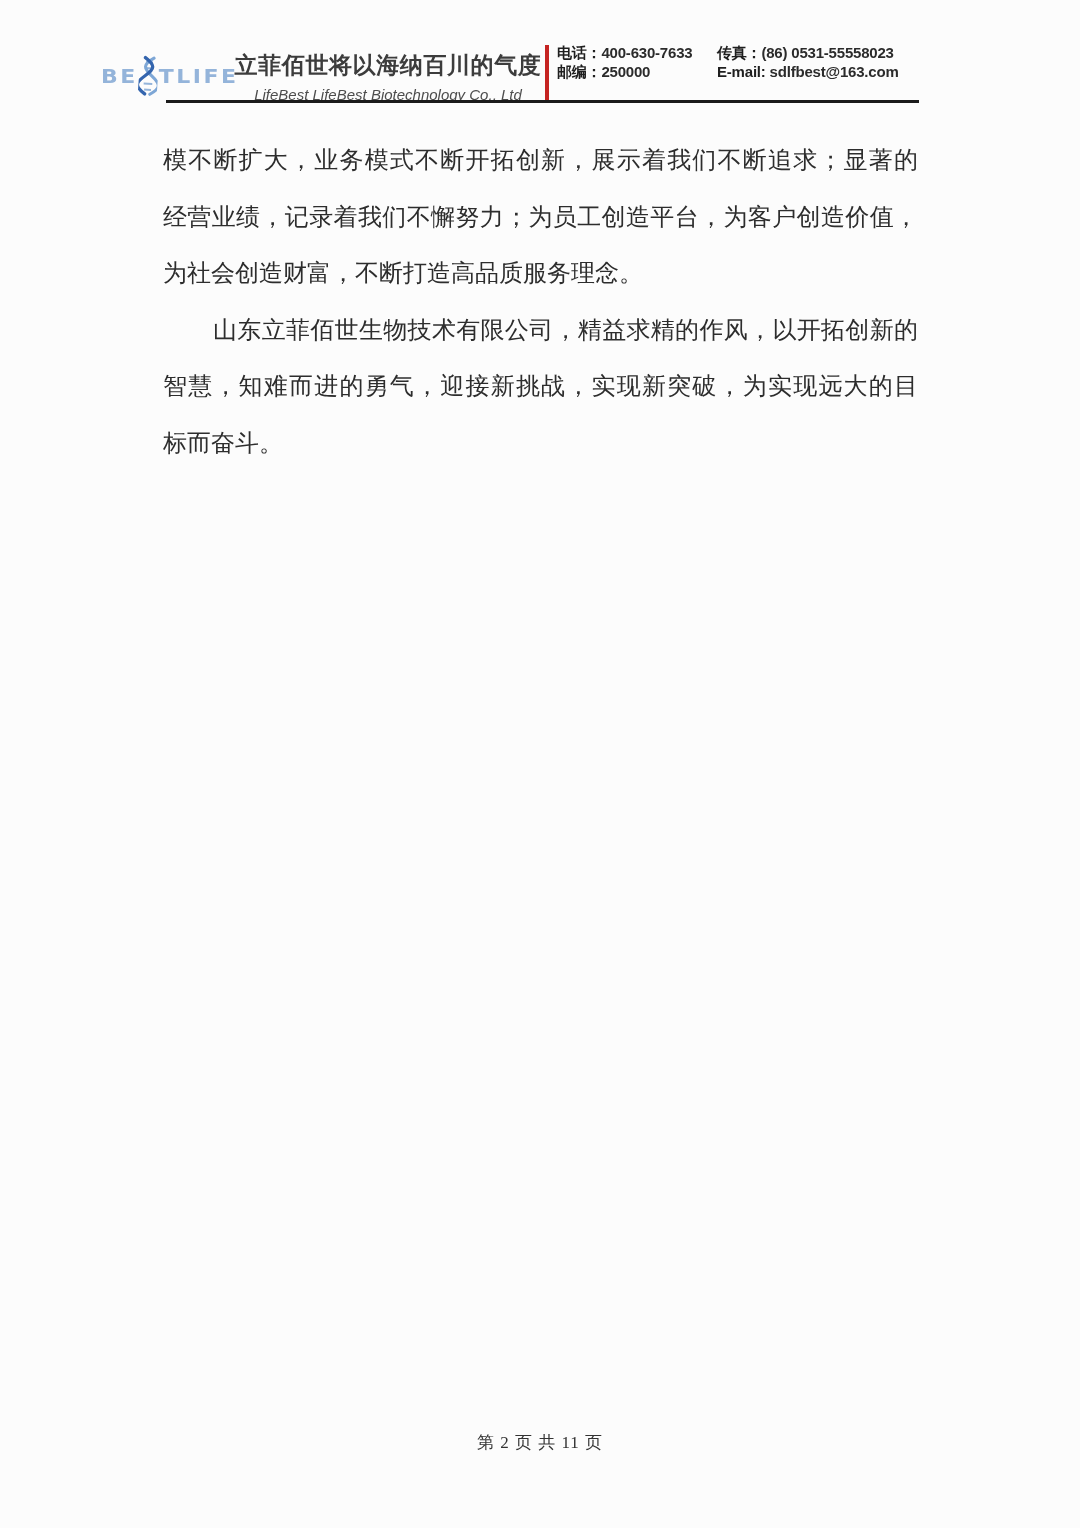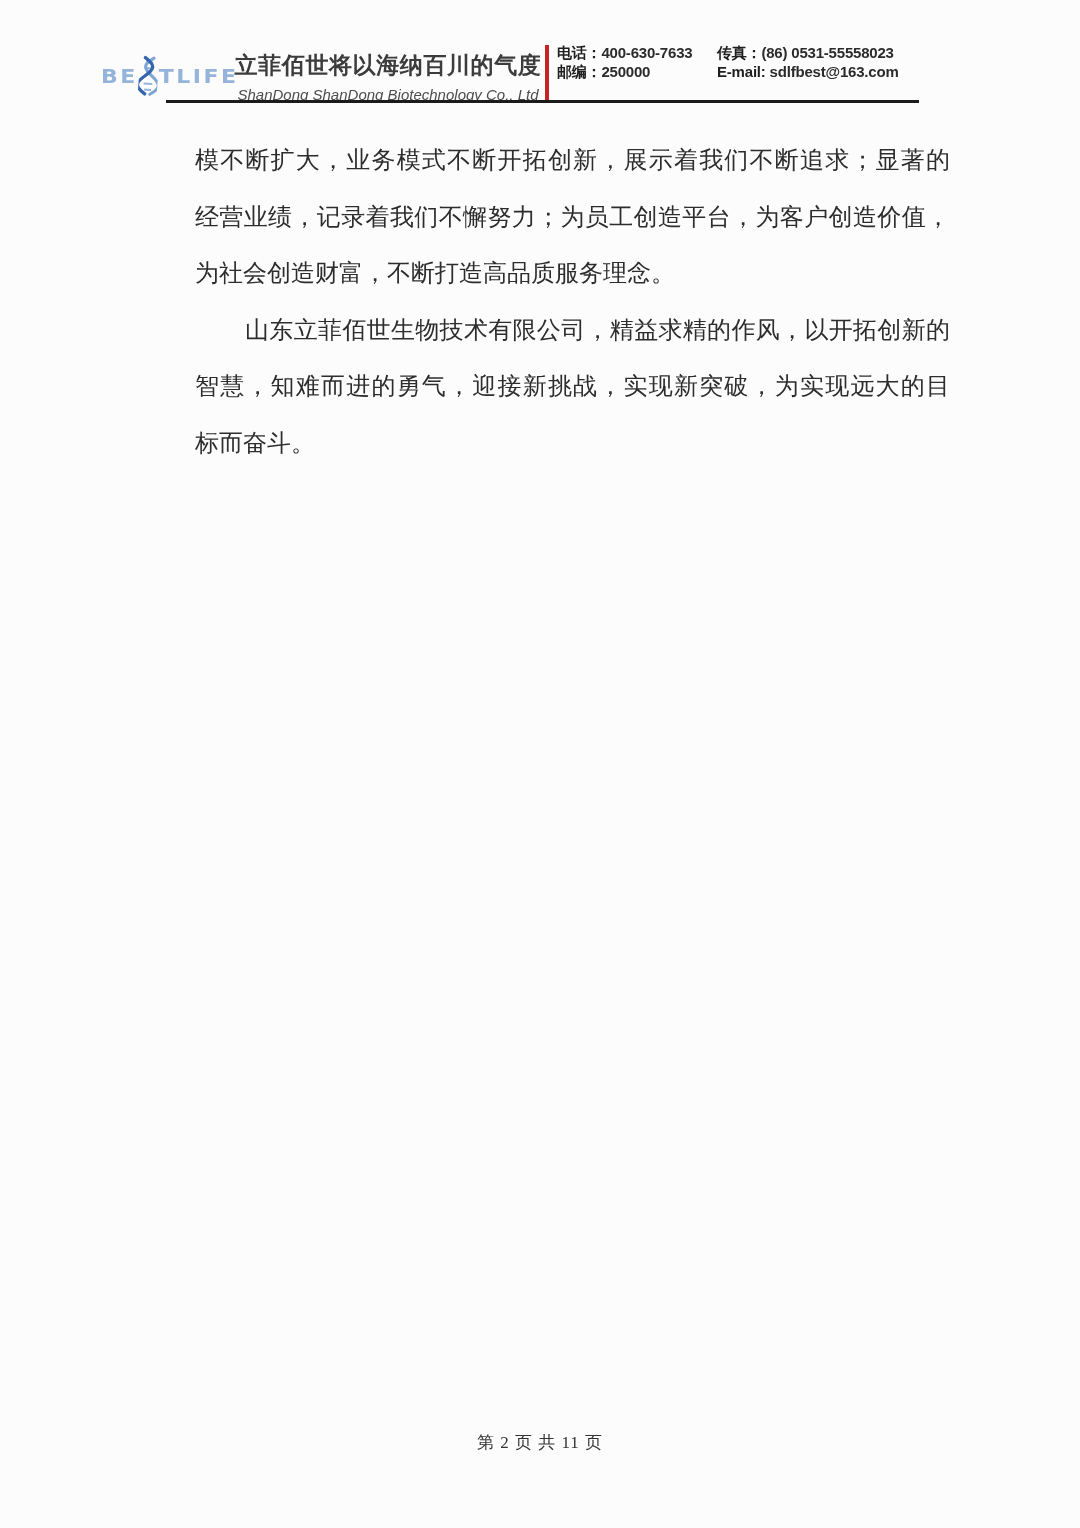--- a/index.html
+++ b/index.html
@@ -56,21 +56,21 @@
 
   .header-rule{
     position:absolute;left:166px;top:100px;width:753px;height:2.5px;
     background:#1b1b1b;
   }
 
   
   .doc-body{
     position:absolute;left:163px;top:132px;width:755px;
     font-family:"Liberation Serif","DejaVu Serif",serif;
-    font-size:24px;color:#2d2d2d;line-height:56.5px;margin-left:32px;
+    font-size:24px;color:#2d2d2d;line-height:56.5px;
   }
   .bline{text-align:justify;text-align-last:justify;}
   .bline.end{text-align:justify;text-align-last:left;}
   .bline.indent{text-indent:50px;}
 
   
   .footer{
     position:absolute;left:0;top:1431px;width:1080px;
     text-align:center;
     font-family:"Liberation Serif","DejaVu Serif",serif;
@@ -92,21 +92,21 @@
         <line x1="6" y1="33" x2="16" y2="33" stroke="#94b4da" stroke-width="2.2"></line>
         <line x1="7" y1="40" x2="15" y2="40" stroke="#94b4da" stroke-width="2.2"></line>
         <path d="M16 3 C4 11, 4 15, 15 24 C26 33, 26 37, 14 45" fill="none" stroke="#7ea7d6" stroke-width="3.6" stroke-linecap="round"></path>
         <path d="M6 3 C18 11, 18 15, 7 24 C-4 33, -4 37, 8 45" fill="none" stroke="#3465ae" stroke-width="3.8" stroke-linecap="round"></path>
       </svg>
       <span class="logo-letters">TLIFE</span>
     </div>
 
     <div class="namestack">
       <div class="cn-name">立菲佰世将以海纳百川的气度</div>
-      <div class="en-name">ShanDong ShanDong Biotechnology Co., Ltd</div>
+      <div class="en-name">LifeBest LifeBest Biotechnology Co., Ltd</div>
     </div>
 
     <div class="red-bar"></div>
 
     <div class="contact">
       <div class="c-row cols">
         <span class="c-pair first">
           <span class="c-label">电话：</span><span class="c-val">400-630-7633</span>
         </span>
         <span class="c-pair">

